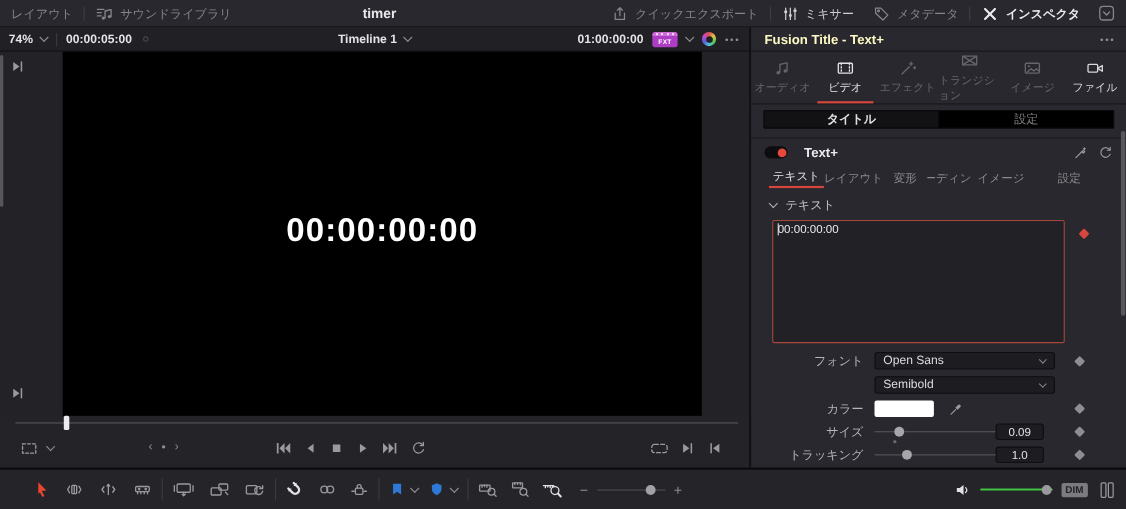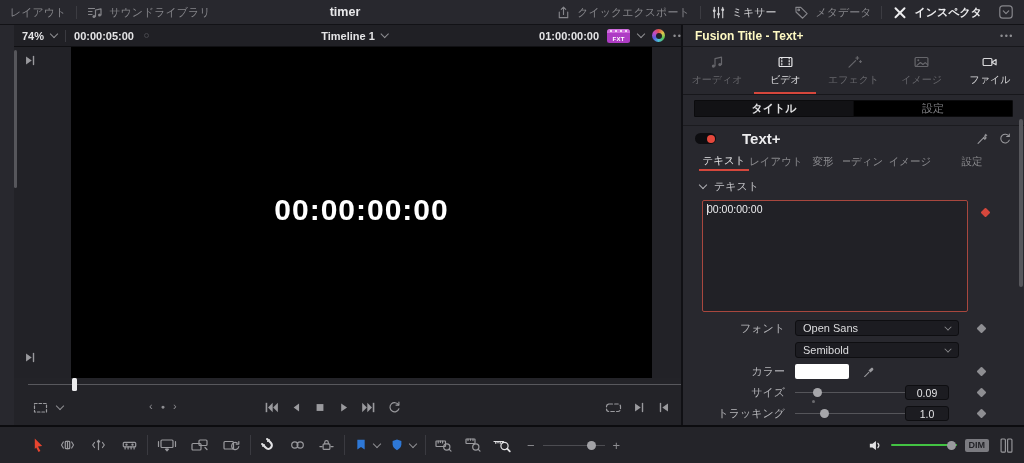--- a/index.html
+++ b/index.html
@@ -20,21 +20,21 @@
   .topbar { position:absolute; left:0; top:0; width:1024px; height:25px; background:#28282e;
     border-bottom:1px solid #121216; display:flex; align-items:center; padding:0 10px; }
   .tb-item { display:flex; align-items:center; gap:6px; color:#85858a; font-size:11px; }
   .tb-item.bright { color:#cfcfd2; }
   .tb-item.active { color:#ececee; font-weight:bold; }
   .tb-sep { width:1px; height:13px; background:#3c3c42; margin:0 10px; }
   .tb-title { position:absolute; left:345px; transform:translateX(-50%); color:#e8e8ea; font-weight:bold; font-size:12.5px; }
   .tb-right { margin-left:auto; display:flex; align-items:center; }
 
   
-  .left { position:absolute; left:14px; top:25px; width:681px; height:400px; background:#232328; display:flex; flex-direction:column; }
+  .left { position:absolute; left:0; top:25px; width:681px; height:400px; background:#232328; display:flex; flex-direction:column; }
   .vdiv { position:absolute; left:681px; top:25px; width:2px; height:400px; background:#101014; }
 
   .vtoolbar { height:22px; background:#202025; border-bottom:1px solid #101013; display:flex; align-items:center; padding:0 8px; position:relative; flex:none; }
   .vt-sep { width:1px; height:12px; background:#3a3a40; margin:0 8px; }
   .tc { color:#e4e4e6; font-weight:bold; font-size:11px; }
   .faintdot { width:5px; height:5px; border:1px solid #45454b; border-radius:50%; margin-left:10px; }
   .vt-center { position:absolute; left:50%; transform:translateX(-50%); display:flex; align-items:center; gap:7px; }
   .vt-right { margin-left:auto; display:flex; align-items:center; gap:8px; }
   .fxt { width:23px; height:14px; background:linear-gradient(#cf6add 0 4px, #ae3cc4 4px 100%); border-radius:2.5px; position:relative; flex:none; }
   .fxt i { position:absolute; top:1px; left:3px; width:17px; height:2px;
@@ -77,21 +77,21 @@
 
   .segwrap { padding:5px 11px 8px 11px; }
   .seg { display:flex; height:17px; background:#000000; border:1px solid #0b0b0d; border-radius:1px; }
   .seg > div { flex:1; display:flex; align-items:center; justify-content:center; font-size:11px; color:#808084; }
   .seg .on { background:#121215; color:#e0e0e2; font-weight:bold; }
   .seg .off { border-left:1px solid #0b0b0d; }
 
   .tp-head { height:26px; display:flex; align-items:center; padding:0 12px; border-top:1px solid #1b1b1f; }
   .toggle { width:21px; height:11px; border-radius:6px; background:#0d0d10; position:relative; flex:none; }
   .toggle::after { content:''; position:absolute; right:1.5px; top:1.5px; width:8px; height:8px; border-radius:50%; background:#e5483c; }
-  .tp-head .t { margin-left:26px; color:#ececee; font-weight:bold; font-size:15px; }
+  .tp-head .t { margin-left:15px; color:#ececee; font-weight:bold; font-size:12px; }
   .tp-icons { margin-left:auto; display:flex; align-items:center; gap:9px; color:#9a9a9e; }
 
   .tp-tabs { height:22px; display:flex; align-items:flex-start; padding:2px 0 0 16px; font-size:10.5px; color:#8a8a8e; }
   .tp-tab { height:18px; display:flex; align-items:center; justify-content:center; overflow:hidden; white-space:nowrap; }
   .tp-tab.on { color:#e4e4e6; border-bottom:2px solid #d5473c; }
   .tp-tab .shift { margin-left:-13px; }
 
   .sect { height:26px; display:flex; align-items:center; gap:8px; padding-left:17px; color:#c4c4c8; font-size:11px; }
   .sect .chv { border-color:#b0b0b4; }
 
@@ -366,20 +366,29 @@
               <path d="M3 13.2l6.6-6.6"></path>
               <path d="M11.3 2.6v2.8M9.9 4h2.8"></path>
               <path d="M13.6 7.6h1.8M14.5 6.7v1.8"></path>
             </svg>
         </span>
         <span>エフェクト</span>
       </div>
       <div class="itab">
         <span>
           <svg class="ic" width="17" height="16" viewBox="0 0 16 16">
+              <rect x="1.6" y="4" width="12.8" height="8" rx="1"></rect>
+              <path d="M1.6 4l12.8 8M14.4 4L1.6 12"></path>
+            </svg>
+        </span>
+        <span>トランジション</span>
+      </div>
+      <div class="itab">
+        <span>
+          <svg class="ic" width="17" height="16" viewBox="0 0 16 16">
               <rect x="1.6" y="3.5" width="12.8" height="9" rx="1"></rect>
               <circle class="fill" cx="4.8" cy="6.3" r="1"></circle>
               <path d="M3.4 11.4l3.5-2.9 2.5 2 2.3-1.9 2.3 1.9"></path>
             </svg>
         </span>
         <span>イメージ</span>
       </div>
       <div class="itab lit">
         <span>
           <svg class="ic" width="17" height="16" viewBox="0 0 16 16">

